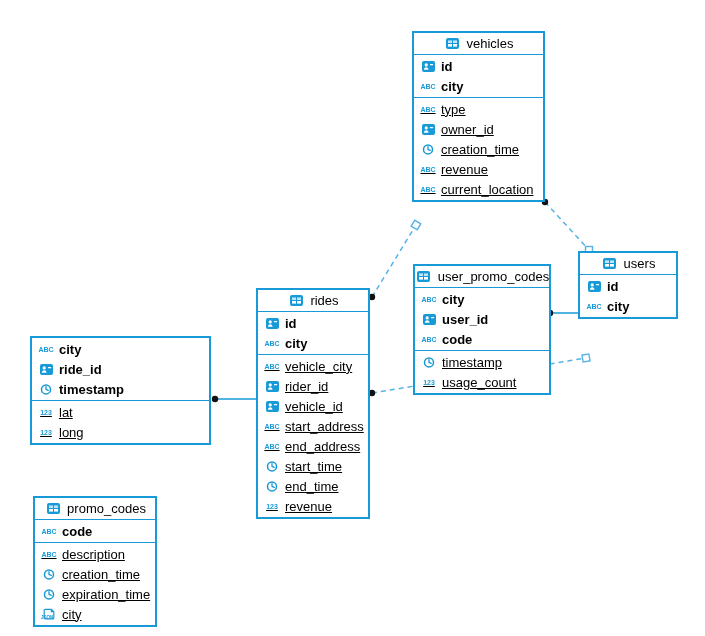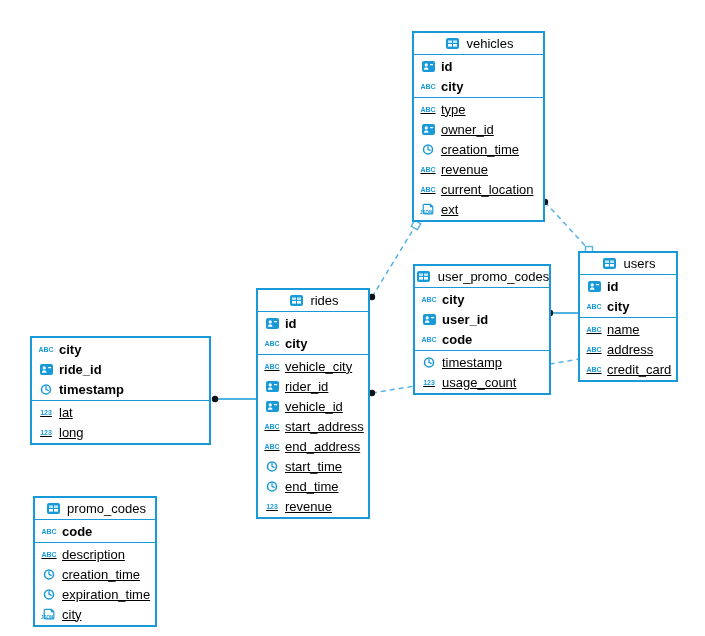--- a/index.html
+++ b/index.html
@@ -132,30 +132,20 @@
           <span>creation_time</span>
         </div>
         <div class="row">
           <span class="icn glyph">ABC</span>
           <span>revenue</span>
         </div>
         <div class="row">
           <span class="icn glyph">ABC</span>
           <span>current_location</span>
         </div>
-        <div class="row">
-          <span class="icn">
-            <svg width="12" height="12" viewBox="0 0 12 12">
-              <path d="M2.2 1.3 h6.2 l2.4 2.4 v6.2 a1 1 0 0 1 -1 1 h-7.6 a1 1 0 0 1 -1 -1 v-7.6 a1 1 0 0 1 1 -1 z" fill="none" stroke="currentColor" stroke-width="1.2"></path>
-              <path d="M8.4 1.3 v2.4 h2.4" fill="none" stroke="currentColor" stroke-width="1.2"></path>
-            </svg>
-            <i class="jsonlbl">JSON</i>
-          </span>
-          <span>ext</span>
-        </div>
       </div>
     </div>
     <div class="tbl" style="left: 413px; top: 264px; width: 138px;">
       <div class="tbl-h">
         <span class="icn">
           <svg width="13" height="11" viewBox="0 0 13 11">
             <rect width="13" height="11" rx="2" fill="currentColor"></rect>
             <rect x="2" y="2.4" width="4" height="2.6" fill="#bfe5fa"></rect>
             <rect x="7" y="2.4" width="4" height="2.6" fill="#bfe5fa"></rect>
             <rect x="2" y="6" width="4" height="2.6" fill="#ffffff"></rect>
@@ -224,34 +214,20 @@
               <rect x="7.9" y="3" width="3.3" height="1.3" rx="0.6" fill="#fff"></rect>
             </svg>
           </span>
           <span>id</span>
         </div>
         <div class="row pk">
           <span class="icn glyph">ABC</span>
           <span>city</span>
         </div>
       </div>
-      <div class="sec fields">
-        <div class="row">
-          <span class="icn glyph">ABC</span>
-          <span>name</span>
-        </div>
-        <div class="row">
-          <span class="icn glyph">ABC</span>
-          <span>address</span>
-        </div>
-        <div class="row">
-          <span class="icn glyph">ABC</span>
-          <span>credit_card</span>
-        </div>
-      </div>
     </div>
     <div class="tbl" style="left: 256px; top: 288px; width: 114px;">
       <div class="tbl-h">
         <span class="icn">
           <svg width="13" height="11" viewBox="0 0 13 11">
             <rect width="13" height="11" rx="2" fill="currentColor"></rect>
             <rect x="2" y="2.4" width="4" height="2.6" fill="#bfe5fa"></rect>
             <rect x="7" y="2.4" width="4" height="2.6" fill="#bfe5fa"></rect>
             <rect x="2" y="6" width="4" height="2.6" fill="#ffffff"></rect>
             <rect x="7" y="6" width="4" height="2.6" fill="#ffffff"></rect>

